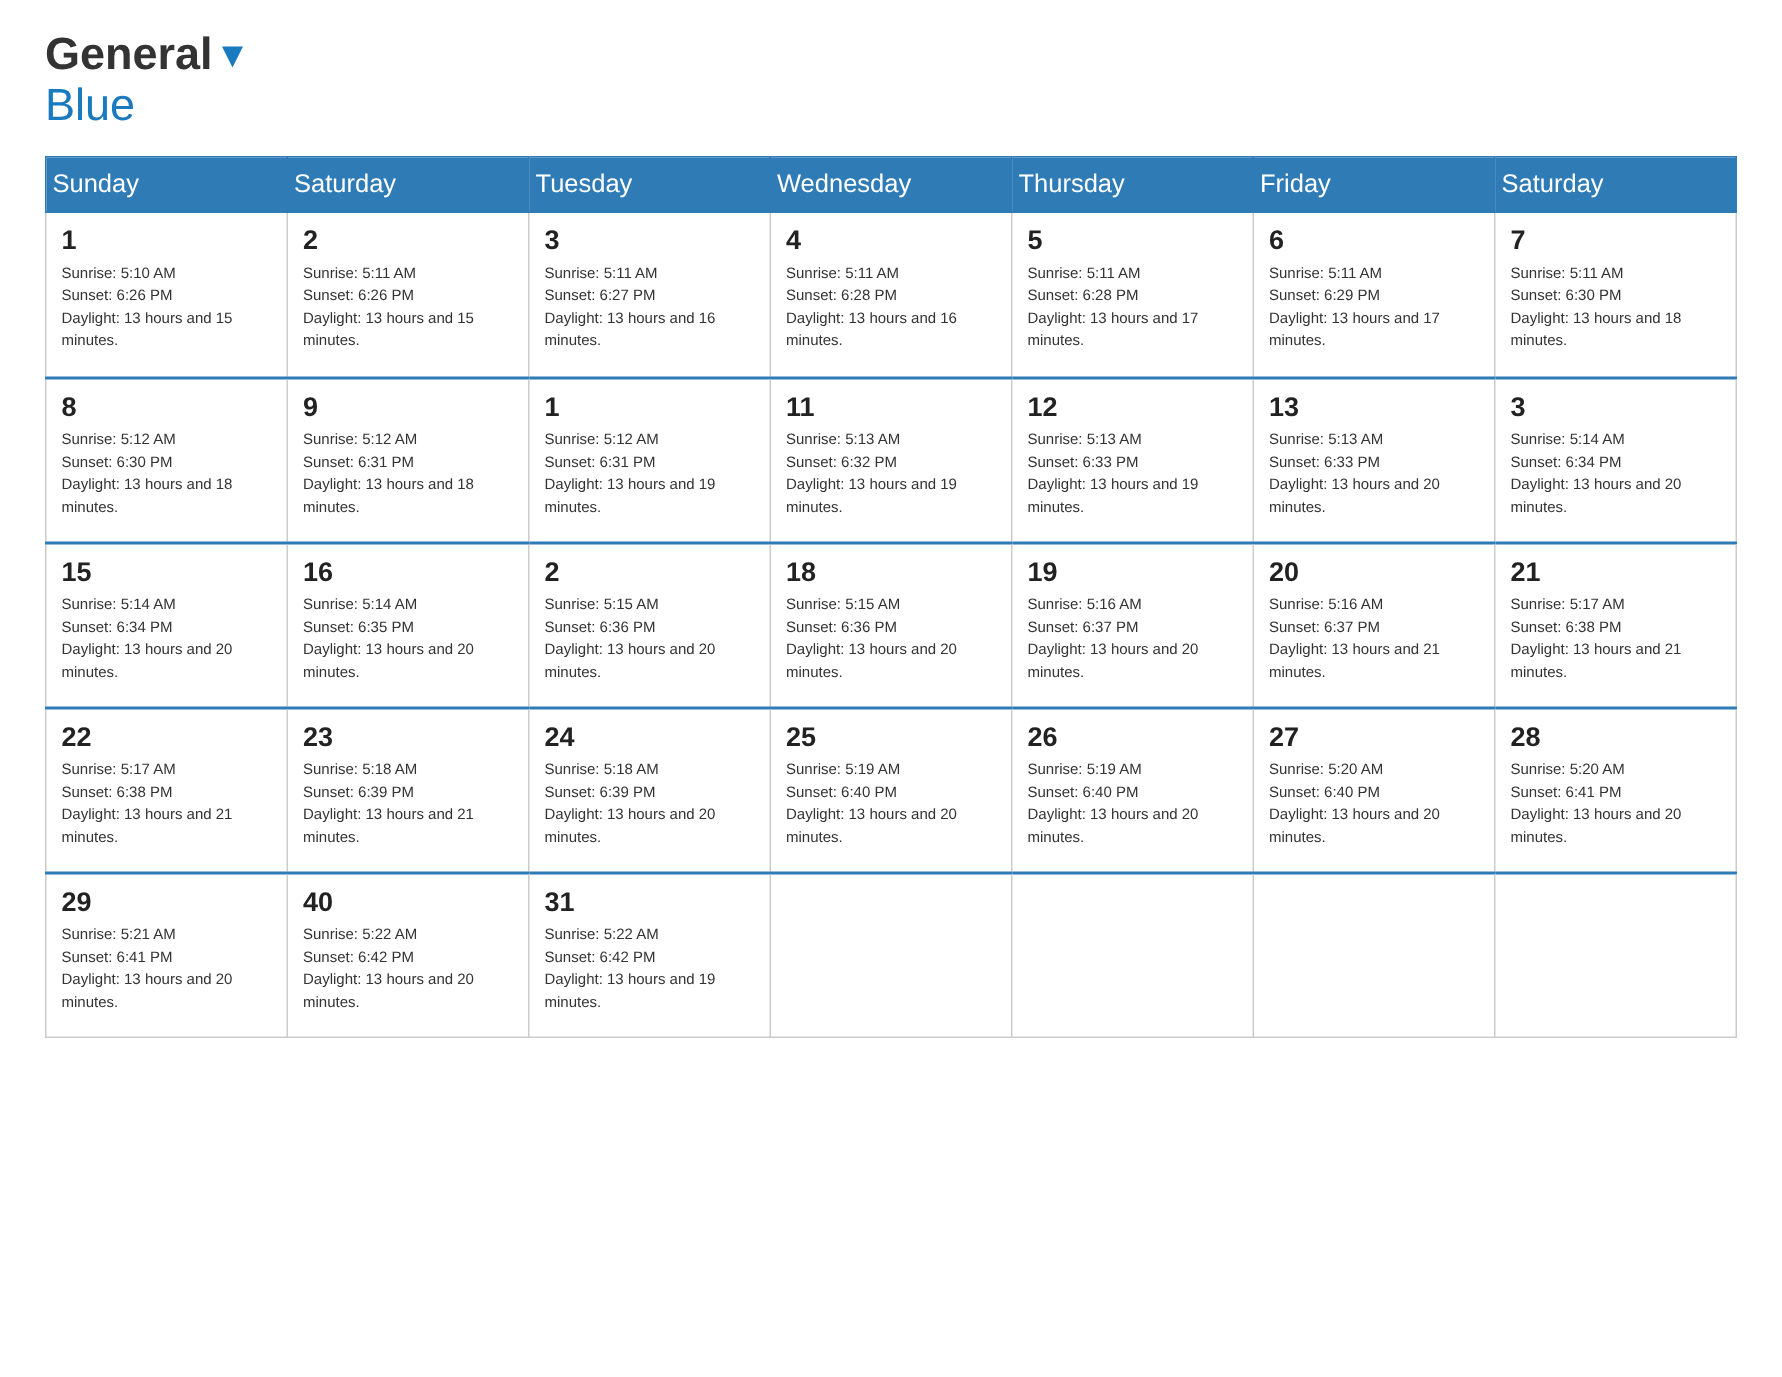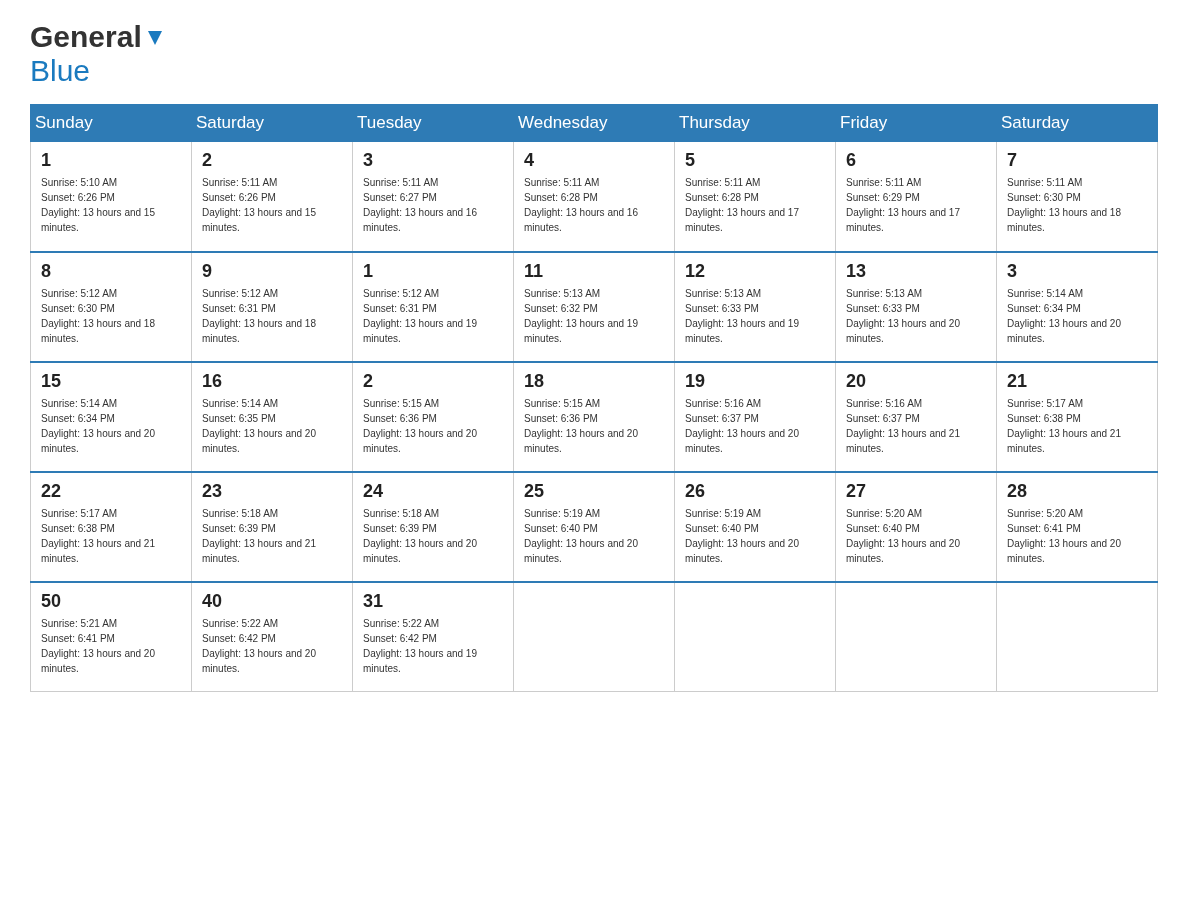--- a/index.html
+++ b/index.html
@@ -347,21 +347,21 @@
           <span class="day-num">28</span>
           <div class="day-info">
             Sunrise: 5:20 AM<br>
             Sunset: 6:41 PM<br>
             Daylight: 13 hours and 20 minutes.
           </div>
         </td>
       </tr>
       <tr>
         <td>
-          <span class="day-num">50</span>
+          <span class="day-num">29</span>
           <div class="day-info">
             Sunrise: 5:21 AM<br>
             Sunset: 6:41 PM<br>
             Daylight: 13 hours and 20 minutes.
           </div>
         </td>
         <td>
           <span class="day-num">40</span>
           <div class="day-info">
             Sunrise: 5:22 AM<br>

